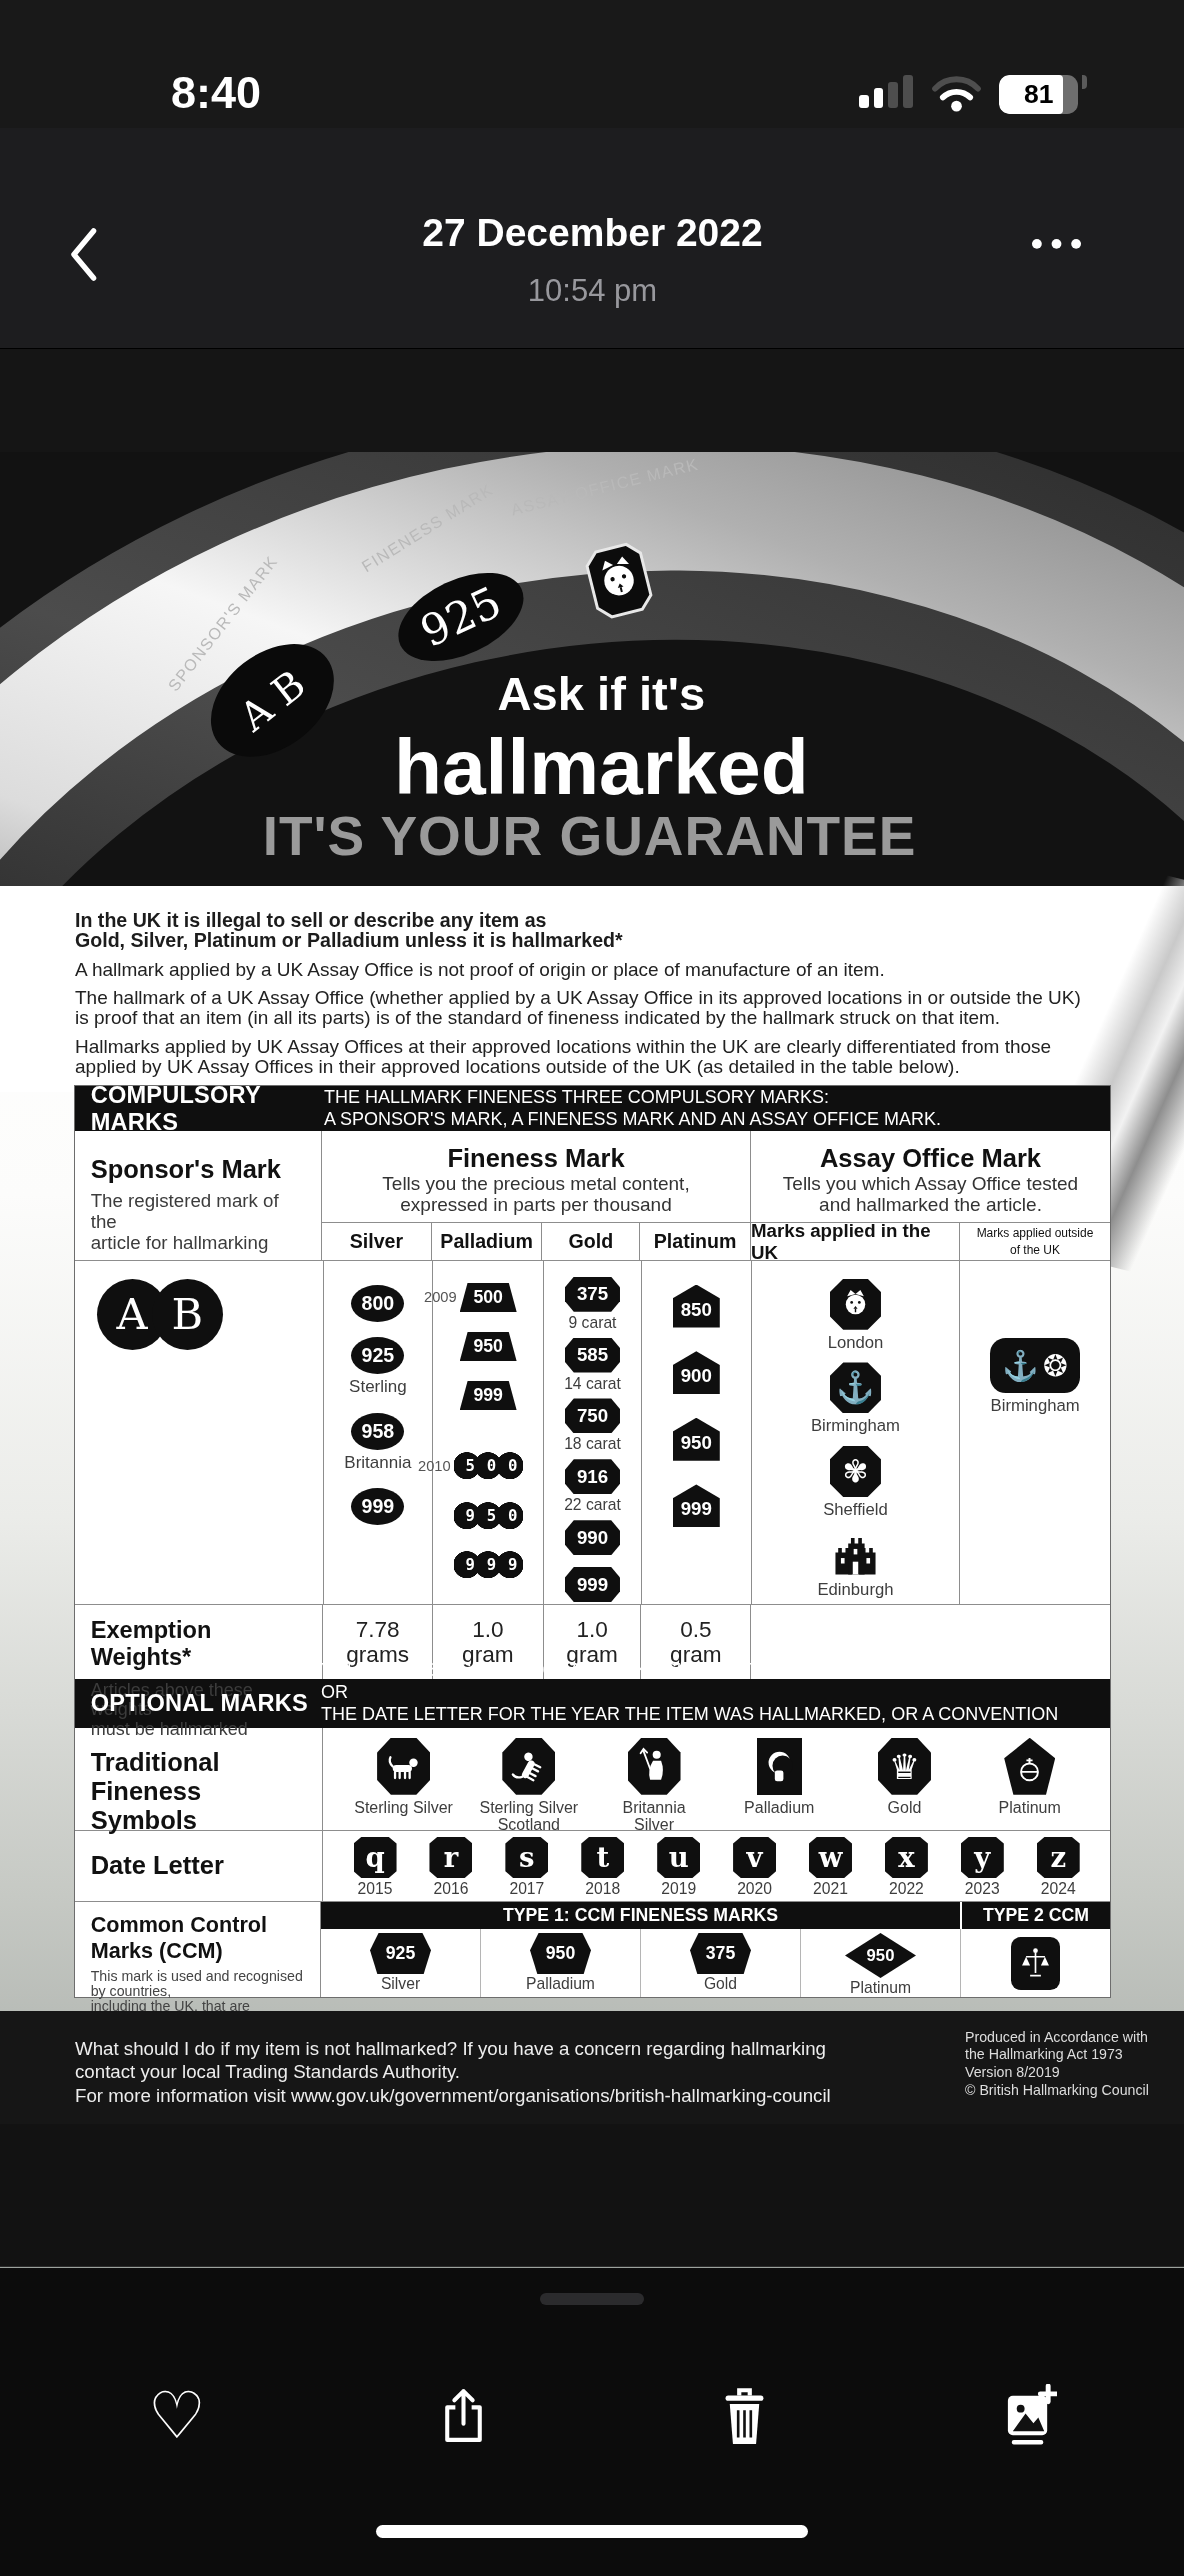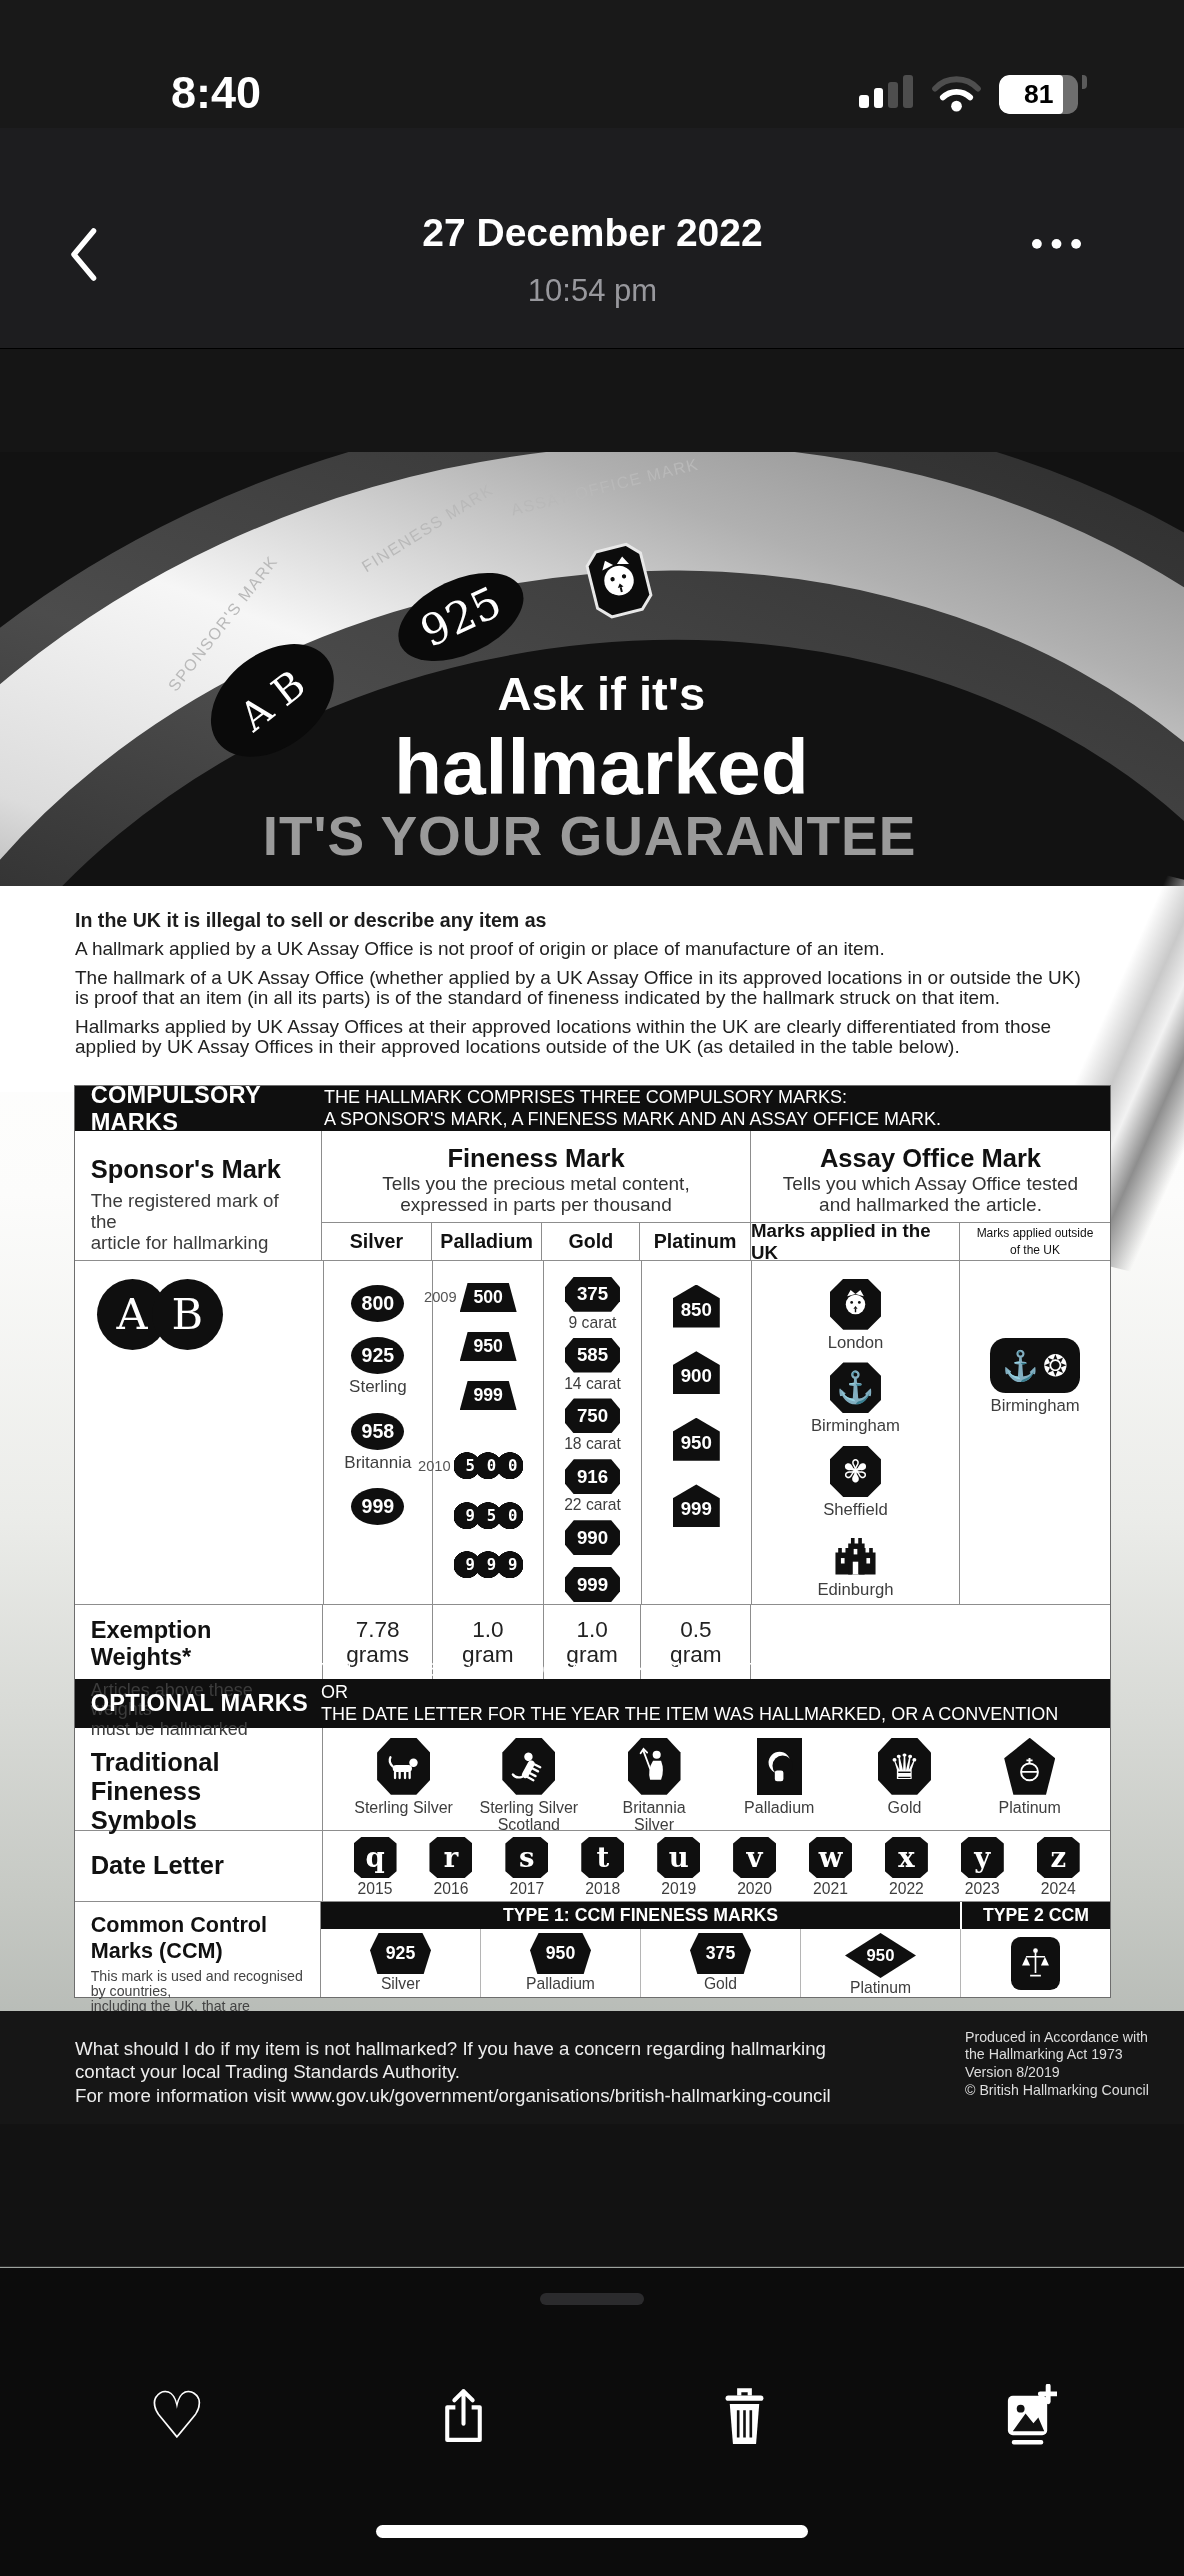--- a/index.html
+++ b/index.html
@@ -246,31 +246,32 @@
         <text x="600" y="410" text-anchor="middle" fill="#9a9a9a" font-size="56" font-weight="bold" letter-spacing="1">IT'S YOUR GUARANTEE</text>
       </svg>
     </div>
 
     <div class="poster-white">
       <div class="intro-panel"></div>
       <div class="streak"></div>
 
       <div class="intro">
         <div class="b">In the UK it is illegal to sell or describe any item as</div>
+        <div class="b">Gold, Silver, Platinum or Palladium unless it is hallmarked*</div>
         <p>A hallmark applied by a UK Assay Office is not proof of origin or place of manufacture of an item.</p>
         <p>The hallmark of a UK Assay Office (whether applied by a UK Assay Office in its approved locations in or outside the UK) is proof that an item (in all its parts) is of the standard of fineness indicated by the hallmark struck on that item.</p>
         <p>Hallmarks applied by UK Assay Offices at their approved locations within the UK are clearly differentiated from those applied by UK Assay Offices in their approved locations outside of the UK (as detailed in the table below).</p>
       </div>
 
       <div class="htable">
 
         <div class="row blackbar h46">
           <div class="w0 bar-title">COMPULSORY MARKS</div>
           <div class="bar-notes">
-            <div>THE HALLMARK COMPRISES THREE COMPULSORY MARKS:</div>
+            <div>THE HALLMARK FINENESS THREE COMPULSORY MARKS:</div>
             <div>A SPONSOR'S MARK, A FINENESS MARK AND AN ASSAY OFFICE MARK.</div>
           </div>
         </div>
 
         <div class="row">
           <div class="w0 br sponsor-cell">
             <div class="cell-title">Sponsor's Mark</div>
             <div class="cell-desc">
               <div>The registered mark of the</div>
               <div>article for hallmarking</div>

